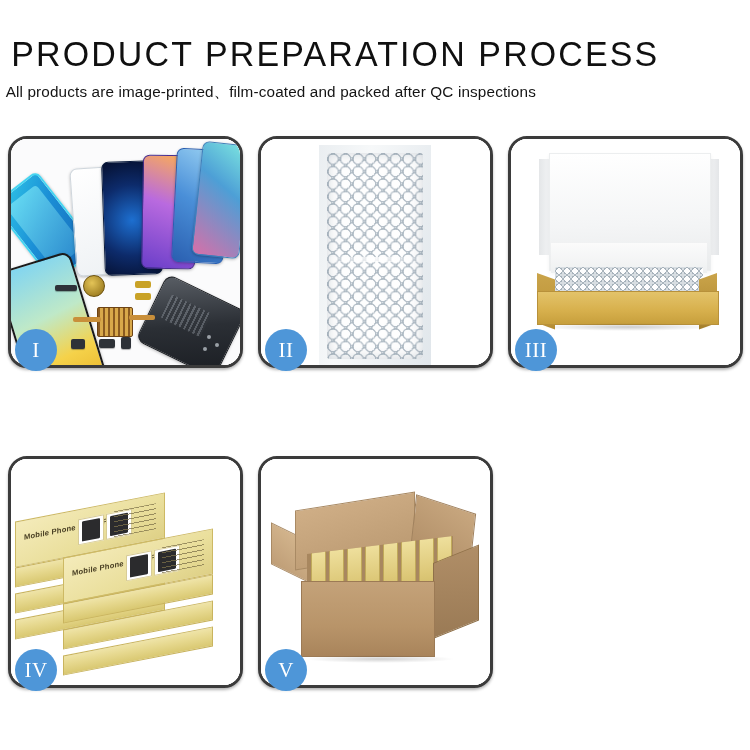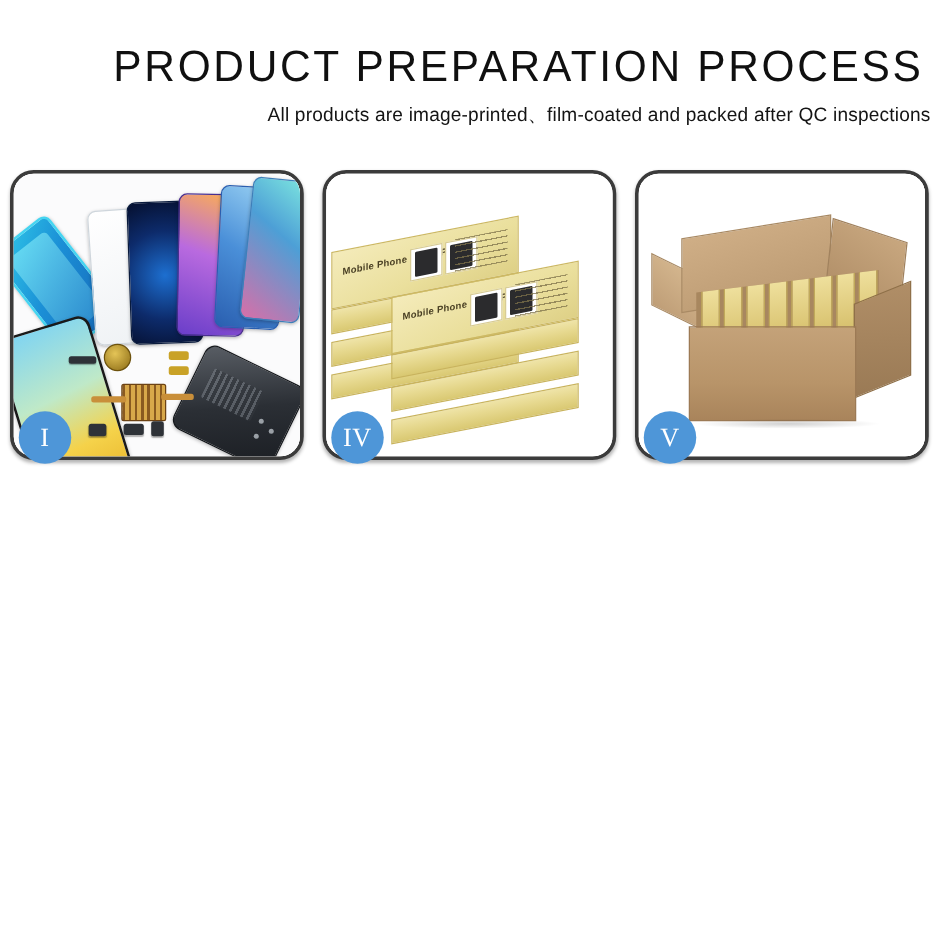--- a/index.html
+++ b/index.html
@@ -14,21 +14,21 @@
     font-family: "Liberation Sans", sans-serif;
     position: relative;
   }
 
   
   .header {
     position: absolute;
     left: 0;
     top: 0;
     width: 750px;
-    text-align: right;
+    text-align: left;
   }
   .page-title {
     margin: 0;
     padding-top: 36px;
     font-family: "Liberation Sans", sans-serif;
     font-size: 35px;
     font-weight: 400;
     letter-spacing: 2.2px;
     color: #101010;
     line-height: 1.05;
@@ -419,21 +419,47 @@
         <div class="flex-cable" style="left:62px; top:178px; width:28px;"></div>
         <div class="flex-cable" style="left:118px; top:176px; width:26px;"></div>
         <div class="screw" style="left:196px; top:196px;"></div>
         <div class="screw" style="left:204px; top:204px;"></div>
         <div class="screw" style="left:192px; top:208px;"></div>
       </div>
     </div>
     <div class="badge">I</div>
   </div>
 
-
+  <div class="panel">
+    <div class="panel-inner">
+      <div class="scene-bubble">
+        <div class="bubble-sheet"></div>
+        <div class="bubble-core"></div>
+        <div class="bubble-seam"></div>
+      </div>
+    </div>
+    <div class="badge">II</div>
+  </div>
+
+  <div class="panel">
+    <div class="panel-inner">
+      <div class="scene-whitebox">
+        <div class="wb-lid-flapL"></div>
+        <div class="wb-lid-flapR"></div>
+        <div class="wb-lid"></div>
+        <div class="wb-foam"></div>
+        <div class="wb-bubble"></div>
+        <div class="wb-base-left"></div>
+        <div class="wb-base-right"></div>
+        <div class="wb-base-front"></div>
+        <div class="wb-shadow"></div>
+      </div>
+    </div>
+    <div class="badge">III</div>
+  </div>
 
   <div class="panel">
     <div class="panel-inner">
       <div class="scene-stack">
         <div class="stack-wrap">
 
           <div class="sbox" style="left:4px; top:88px;"></div>
           <div class="sbox" style="left:4px; top:114px;"></div>
           <div class="sbox" style="left:4px; top:140px;"></div>
           <div class="sbox-top" style="left:4px; top:42px;">

